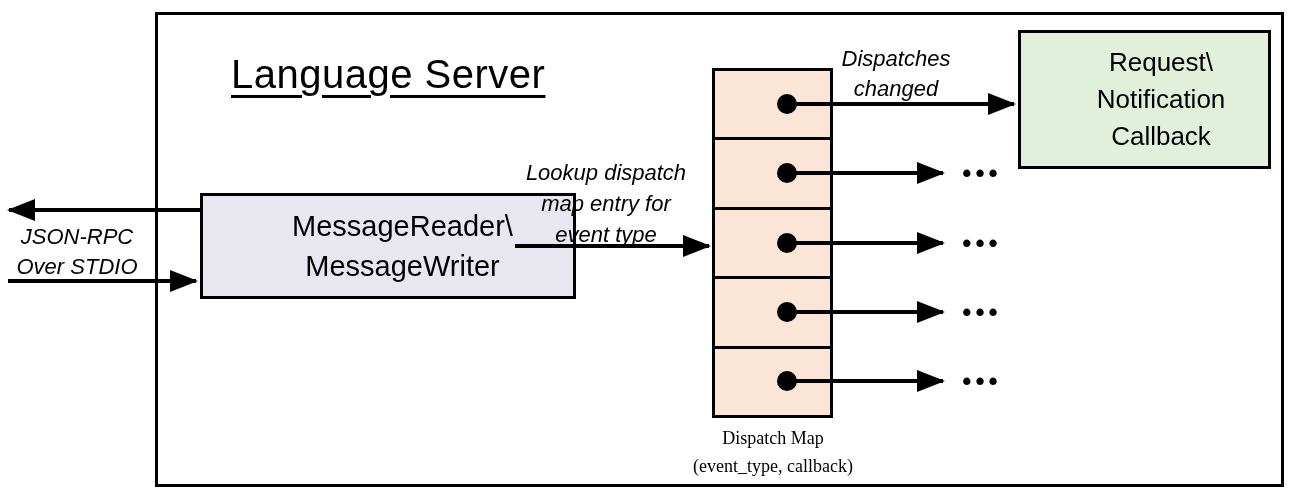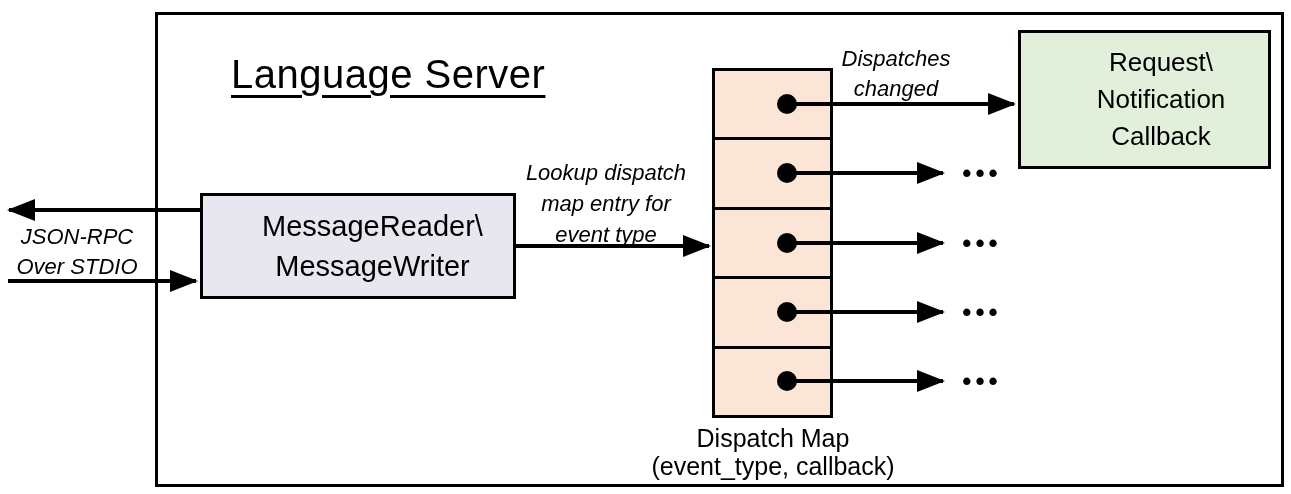--- a/index.html
+++ b/index.html
@@ -21,21 +21,21 @@
   }
   .title {
     left: 231px; top: 52px; z-index: 3;
     font-size: 40px;
     text-decoration: underline;
     text-decoration-thickness: 3px;
     text-underline-offset: 7px;
     letter-spacing: 0.5px;
   }
   .reader-box {
-    left: 200px; top: 193px; width: 316px; height: 106px;
+    left: 200px; top: 193px; width: 376px; height: 106px;
     background: #e8e6ef; border: 3px solid #000; box-sizing: border-box;
     display: flex; align-items: center; justify-content: center;
     font-size: 29px; line-height: 40px; text-align: center; z-index: 1; padding-left: 29px;
   }
   .reader-caption {
     left: 178px; top: 309px; width: 390px;
     font-size: 21px; line-height: 29px; z-index: 3;
   }
   .io-label {
     left: 7px; top: 222px; width: 140px;
@@ -47,21 +47,21 @@
   }
   .dispatch-map {
     left: 712px; top: 68px; width: 121px; height: 350px;
     background: #fbe5d6; border: 3px solid #000; box-sizing: border-box;
     display: flex; flex-direction: column; z-index: 1;
   }
   .dispatch-map .cell { flex: 1; }
   .dispatch-map .cell + .cell { border-top: 3px solid #000; }
   .map-label {
     left: 648px; top: 424px; width: 250px;
-    font-size: 25px; line-height: 28px; z-index: 3;
+    font-size: 18px; line-height: 28px; z-index: 3; font-family: Liberation Serif, serif;
   }
   .dispatches-label {
     left: 825px; top: 44px; width: 142px;
     font-size: 22px; line-height: 30px; z-index: 3;
   }
   .callback-box {
     left: 1018px; top: 30px; width: 253px; height: 139px;
     background: #e2efda; border: 3px solid #000; box-sizing: border-box;
     display: flex; align-items: center; justify-content: center;
     font-size: 26px; line-height: 37px; text-align: center; z-index: 1; padding-left: 33px;

